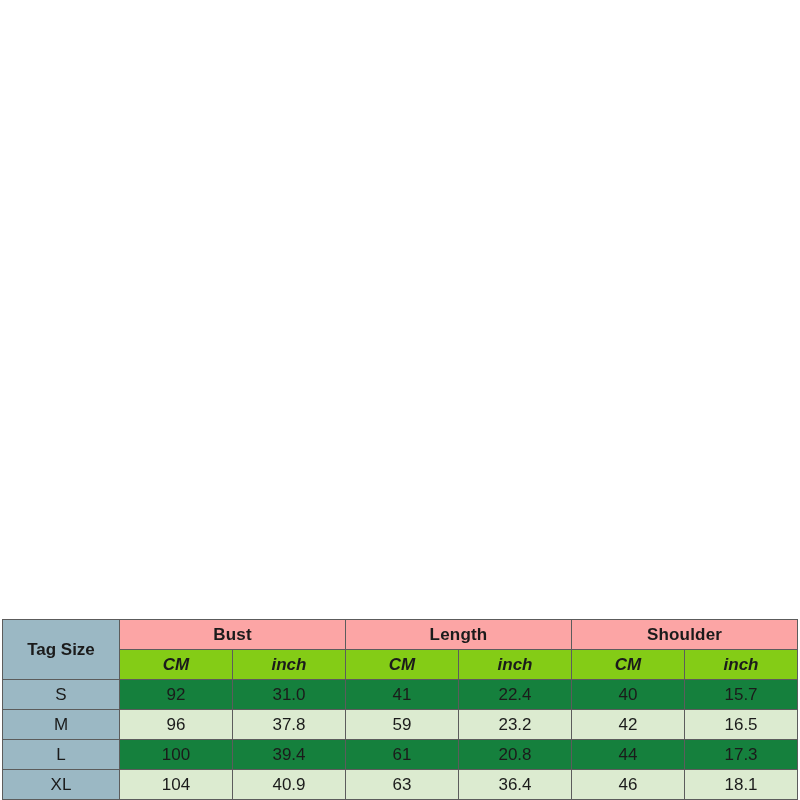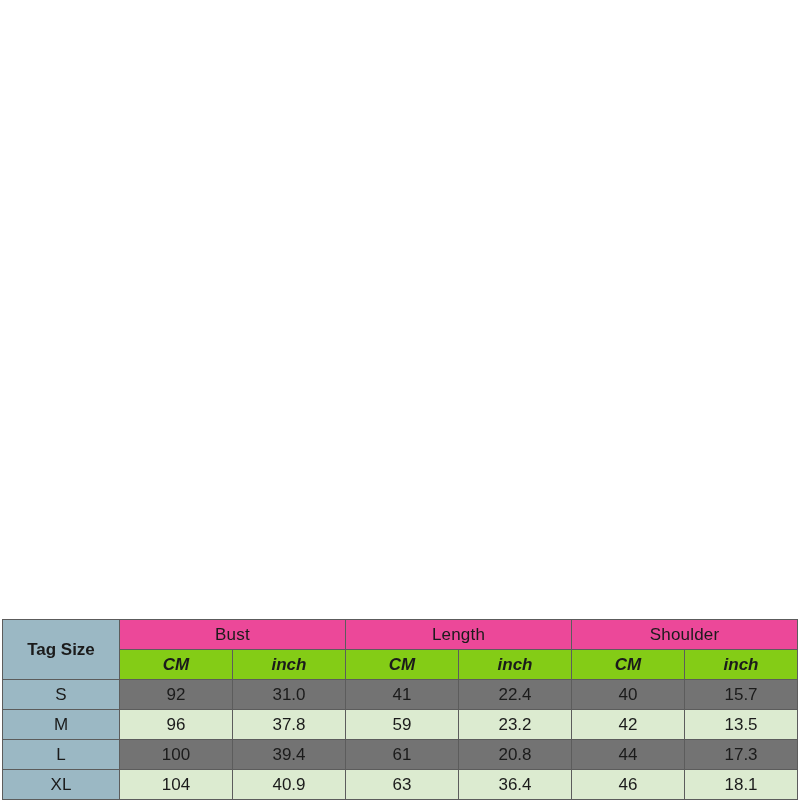--- a/index.html
+++ b/index.html
@@ -34,42 +34,42 @@
     padding: 0;
     font-size: 17px;
     color: #1b1b1b;
     height: 29px;
   }
   
   col.c-tag   { width: 117px; }
   col.c-unit  { width: 113px; }
 
   .hdr-group {
-    background: #ec4899;
-    font-weight: normal;
+    background: #fca5a5;
+    font-weight: bold;
     font-size: 19px;
     letter-spacing: 0.2px;
   }
   .hdr-tag {
     background: #9bb8c4;
     font-weight: bold;
     font-size: 17px;
   }
   .hdr-unit {
     background: #84cc16;
     font-weight: bold;
     font-style: italic;
     font-size: 16px;
   }
   .size-cell {
     background: #9bb8c4;
     font-size: 17px;
   }
   .val-cell {
-    background: #737373;
+    background: #15803d;
     font-size: 17px;
   }
   .val-cell.alt {
     background: #dcebd0;
   }
 </style>
 </head>
 <body>
 
 <div class="page">
@@ -109,21 +109,21 @@
         <td class="val-cell">15.7</td>
       </tr>
 
       <tr>
         <td class="size-cell">M</td>
         <td class="val-cell alt">96</td>
         <td class="val-cell alt">37.8</td>
         <td class="val-cell alt">59</td>
         <td class="val-cell alt">23.2</td>
         <td class="val-cell alt">42</td>
-        <td class="val-cell alt">13.5</td>
+        <td class="val-cell alt">16.5</td>
       </tr>
 
       <tr>
         <td class="size-cell">L</td>
         <td class="val-cell">100</td>
         <td class="val-cell">39.4</td>
         <td class="val-cell">61</td>
         <td class="val-cell">20.8</td>
         <td class="val-cell">44</td>
         <td class="val-cell">17.3</td>

